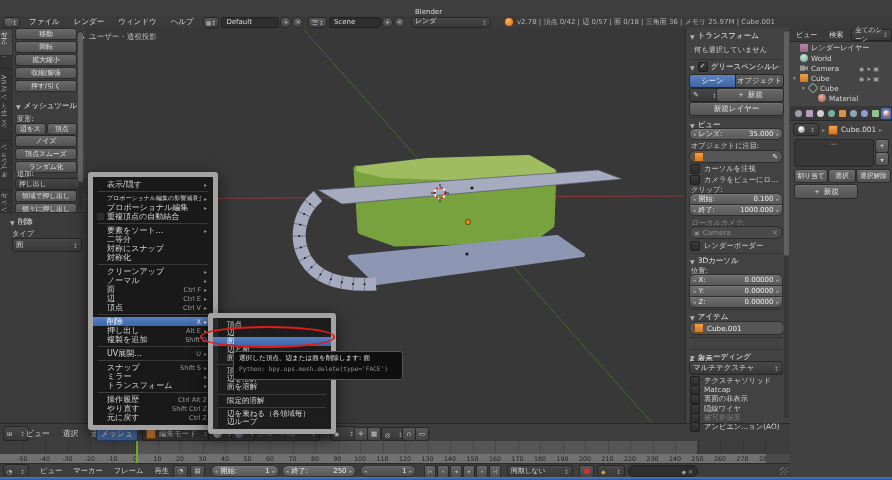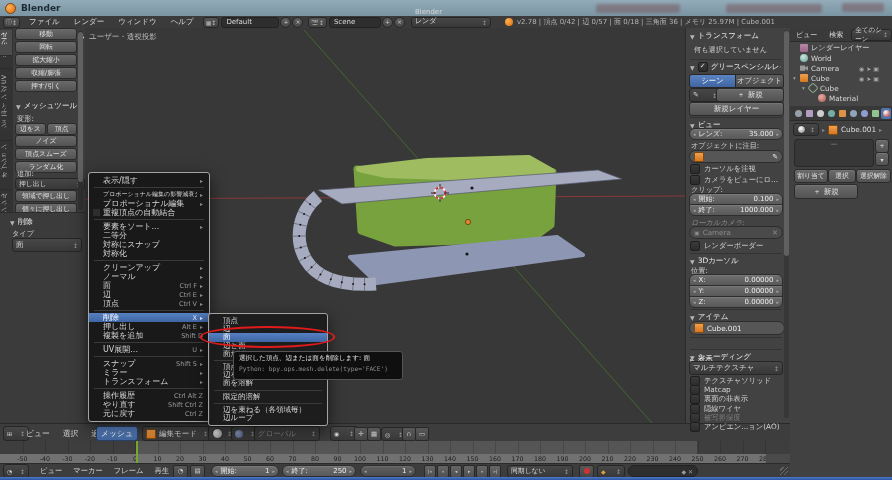--- a/index.html
+++ b/index.html
@@ -52,21 +52,21 @@
   #ts-redo{left:0;top:184px;width:85px;height:211px;background:#3b3b3b;border-top:1px solid #2c2c2c;}
   
   #viewport{left:85px;top:28px;width:600px;height:395px;background:#383838;overflow:hidden;}
   #vplabel{left:4px;top:4px;font-size:7.5px;color:#b9b9b9;}
   
   #vheader{left:0;top:423px;width:790px;height:18px;background:#3d3d3d;border-top:1px solid #292929;border-bottom:1px solid #292929;}
   .hrowmenu{font-size:7.8px;color:#d5d5d5;white-space:nowrap;}
   .bluebtn{background:linear-gradient(#5b84c4,#41679f);border:1px solid #27406b;border-radius:3px;color:#fff;font-size:7.8px;display:flex;align-items:center;justify-content:center;}
   .icbtn{background:linear-gradient(#585858,#454545);border:1px solid #282828;border-radius:2px;color:#c9c9c9;font-size:6.5px;display:flex;align-items:center;justify-content:center;}
   
-  .menu{position:absolute;background:rgba(23,23,23,.94);border:1px solid #a3a3a3;border-radius:3px;box-shadow:0 5px 16px rgba(0,0,0,.6);padding:3px 0;z-index:40;}
+  .menu{position:absolute;background:rgba(23,23,23,.94);border:5px solid #a3a3a3;border-radius:3px;box-shadow:0 5px 16px rgba(0,0,0,.6);padding:3px 0;z-index:40;}
   #ctxmenu{left:88px;top:172px;width:120px;}
   #submenu{left:208px;top:313px;width:118px;z-index:45;background:rgba(25,25,25,.88);}
   .mi{height:9px;display:flex;align-items:center;padding:0 6px 0 14px;color:#d6d6d6;font-size:8px;position:relative;white-space:nowrap;}
   #submenu .mi{height:8.2px;font-size:7.5px;}
   .mi .milbl{overflow:hidden;flex:1;}
   .mi .misc{color:#9a9a9a;font-size:6.5px;margin-left:5px;}
   .mi .miar{color:#8a8a8a;font-size:6px;margin-left:3px;}
   .mi.on{background:linear-gradient(#5680c2,#3e65a4);color:#fff;}
   .mi.on .misc,.mi.on .miar{color:#dfe7f5;}
   .msep{height:1px;background:#3a3a3a;margin:2px 5px;}
@@ -118,27 +118,20 @@
   #tl-cursor{position:absolute;left:136px;top:0;width:2px;height:22px;background:#74aa27;z-index:5;}
   #tl-head{position:absolute;left:0;top:22px;width:790px;height:14px;background:#3d3d3d;border-top:1px solid #2b2b2b;display:flex;align-items:center;}
   .pbtn{width:10px;height:11px;margin-right:1px;background:linear-gradient(#666,#4f4f4f);border:1px solid #292929;border-radius:2px;color:#d5d5d5;font-size:4.5px;display:flex;align-items:center;justify-content:center;}
   .resize-corner{position:absolute;right:2px;bottom:2px;width:8px;height:8px;background:repeating-linear-gradient(135deg,transparent,transparent 2px,#6a6a6a 2px,#6a6a6a 3px);}
 </style>
 </head>
 <body>
 
 <div id="root">
 
-  <div class="abs" id="titlebar">
-    <div class="blogo"></div>
-    <div class="ttl">Blender</div>
-    <div class="artifact" style="left:596px;top:4px;width:84px;"></div>
-    <div class="artifact" style="left:726px;top:4px;width:96px;"></div>
-    <div class="artifact" style="left:842px;top:3px;width:42px;"></div>
-  </div>
 
   <div class="abs" id="infobar">
     <div class="minidd" style="margin-left:3px;">
         <span>ⓘ</span>
         <span class="darr">↕</span>
       </div>
     <div id="ib-menus" style="display:flex;">
         <div class="hmenu">ファイル</div>
         <div class="hmenu">レンダー</div>
         <div class="hmenu">ウィンドウ</div>

